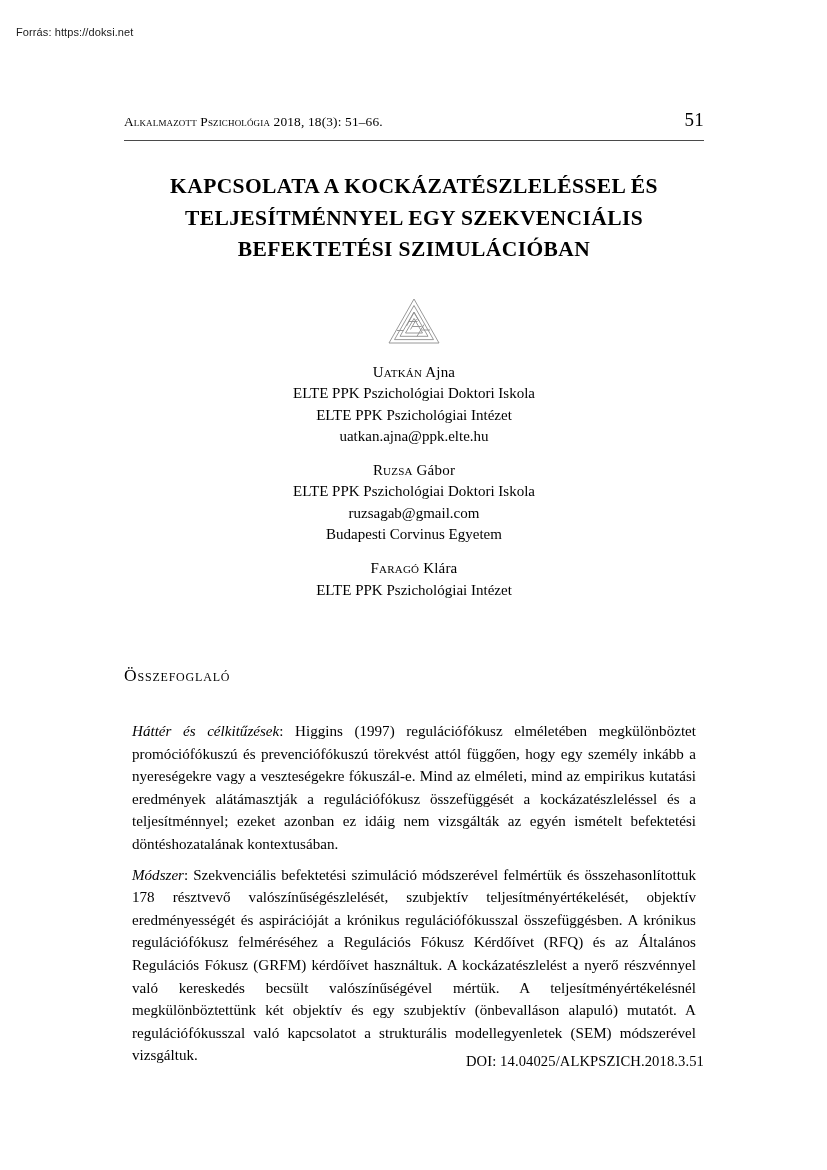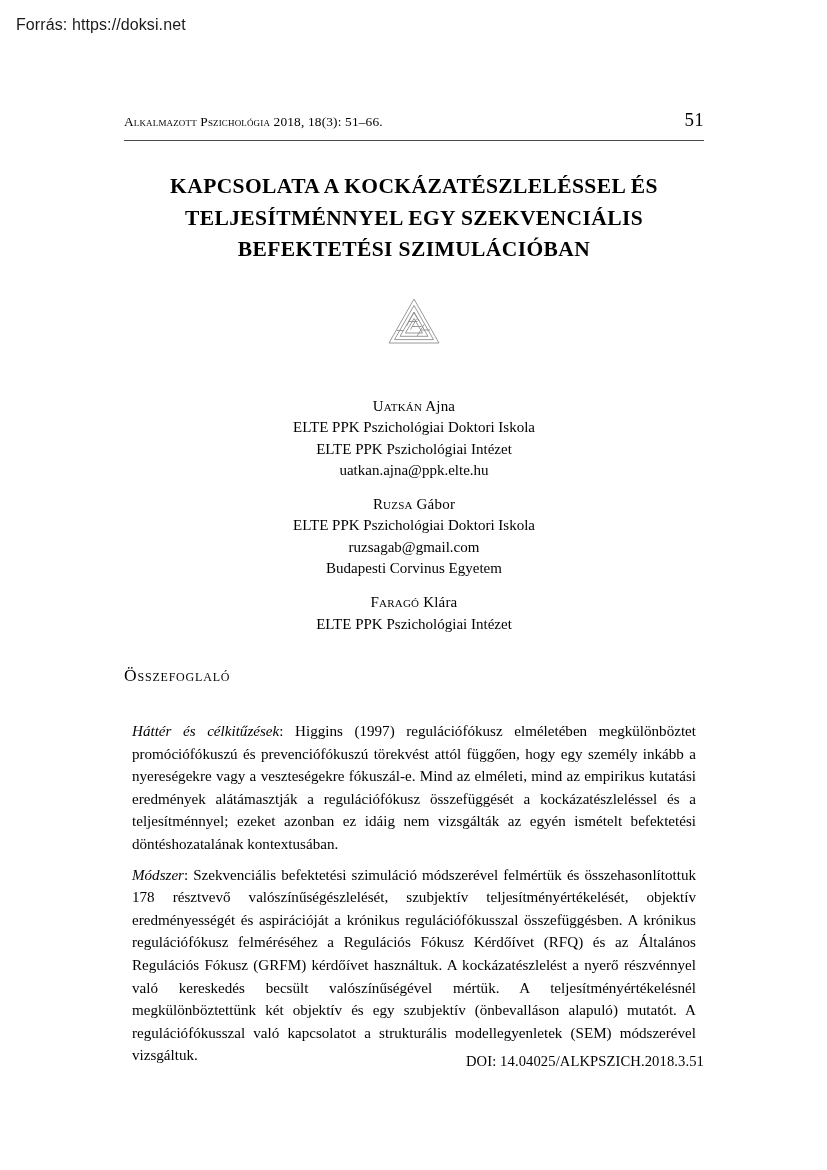--- a/index.html
+++ b/index.html
@@ -12,24 +12,24 @@
     height: 1170px;
     position: relative;
     font-family: "Liberation Serif", "DejaVu Serif", serif;
     color: #000000;
     overflow: hidden;
   }
 
   
   .watermark {
     position: absolute;
-    top: 16px;
+    top: 26px;
     left: 16px;
     font-family: "Liberation Sans", "DejaVu Sans", sans-serif;
-    font-size: 16px;
+    font-size: 11px;
     color: #1a1a1a;
     letter-spacing: 0.1px;
   }
 
   
   .runhead {
     position: absolute;
     top: 112px;
     left: 124px;
     width: 580px;
@@ -83,21 +83,20 @@
 
   
   .authors {
     position: absolute;
     top: 362px;
     left: 124px;
     width: 580px;
     text-align: center;
     font-size: 15px;
     line-height: 21.3px;
-    margin-top: 34px;
   }
   .author-block { margin-bottom: 13px; }
   .author-block:last-child { margin-bottom: 0; }
   .author-name {
     font-variant: small-caps;
     letter-spacing: 0.2px;
   }
   .author-name .nc { font-variant: normal; }
   .author-line { }
 

